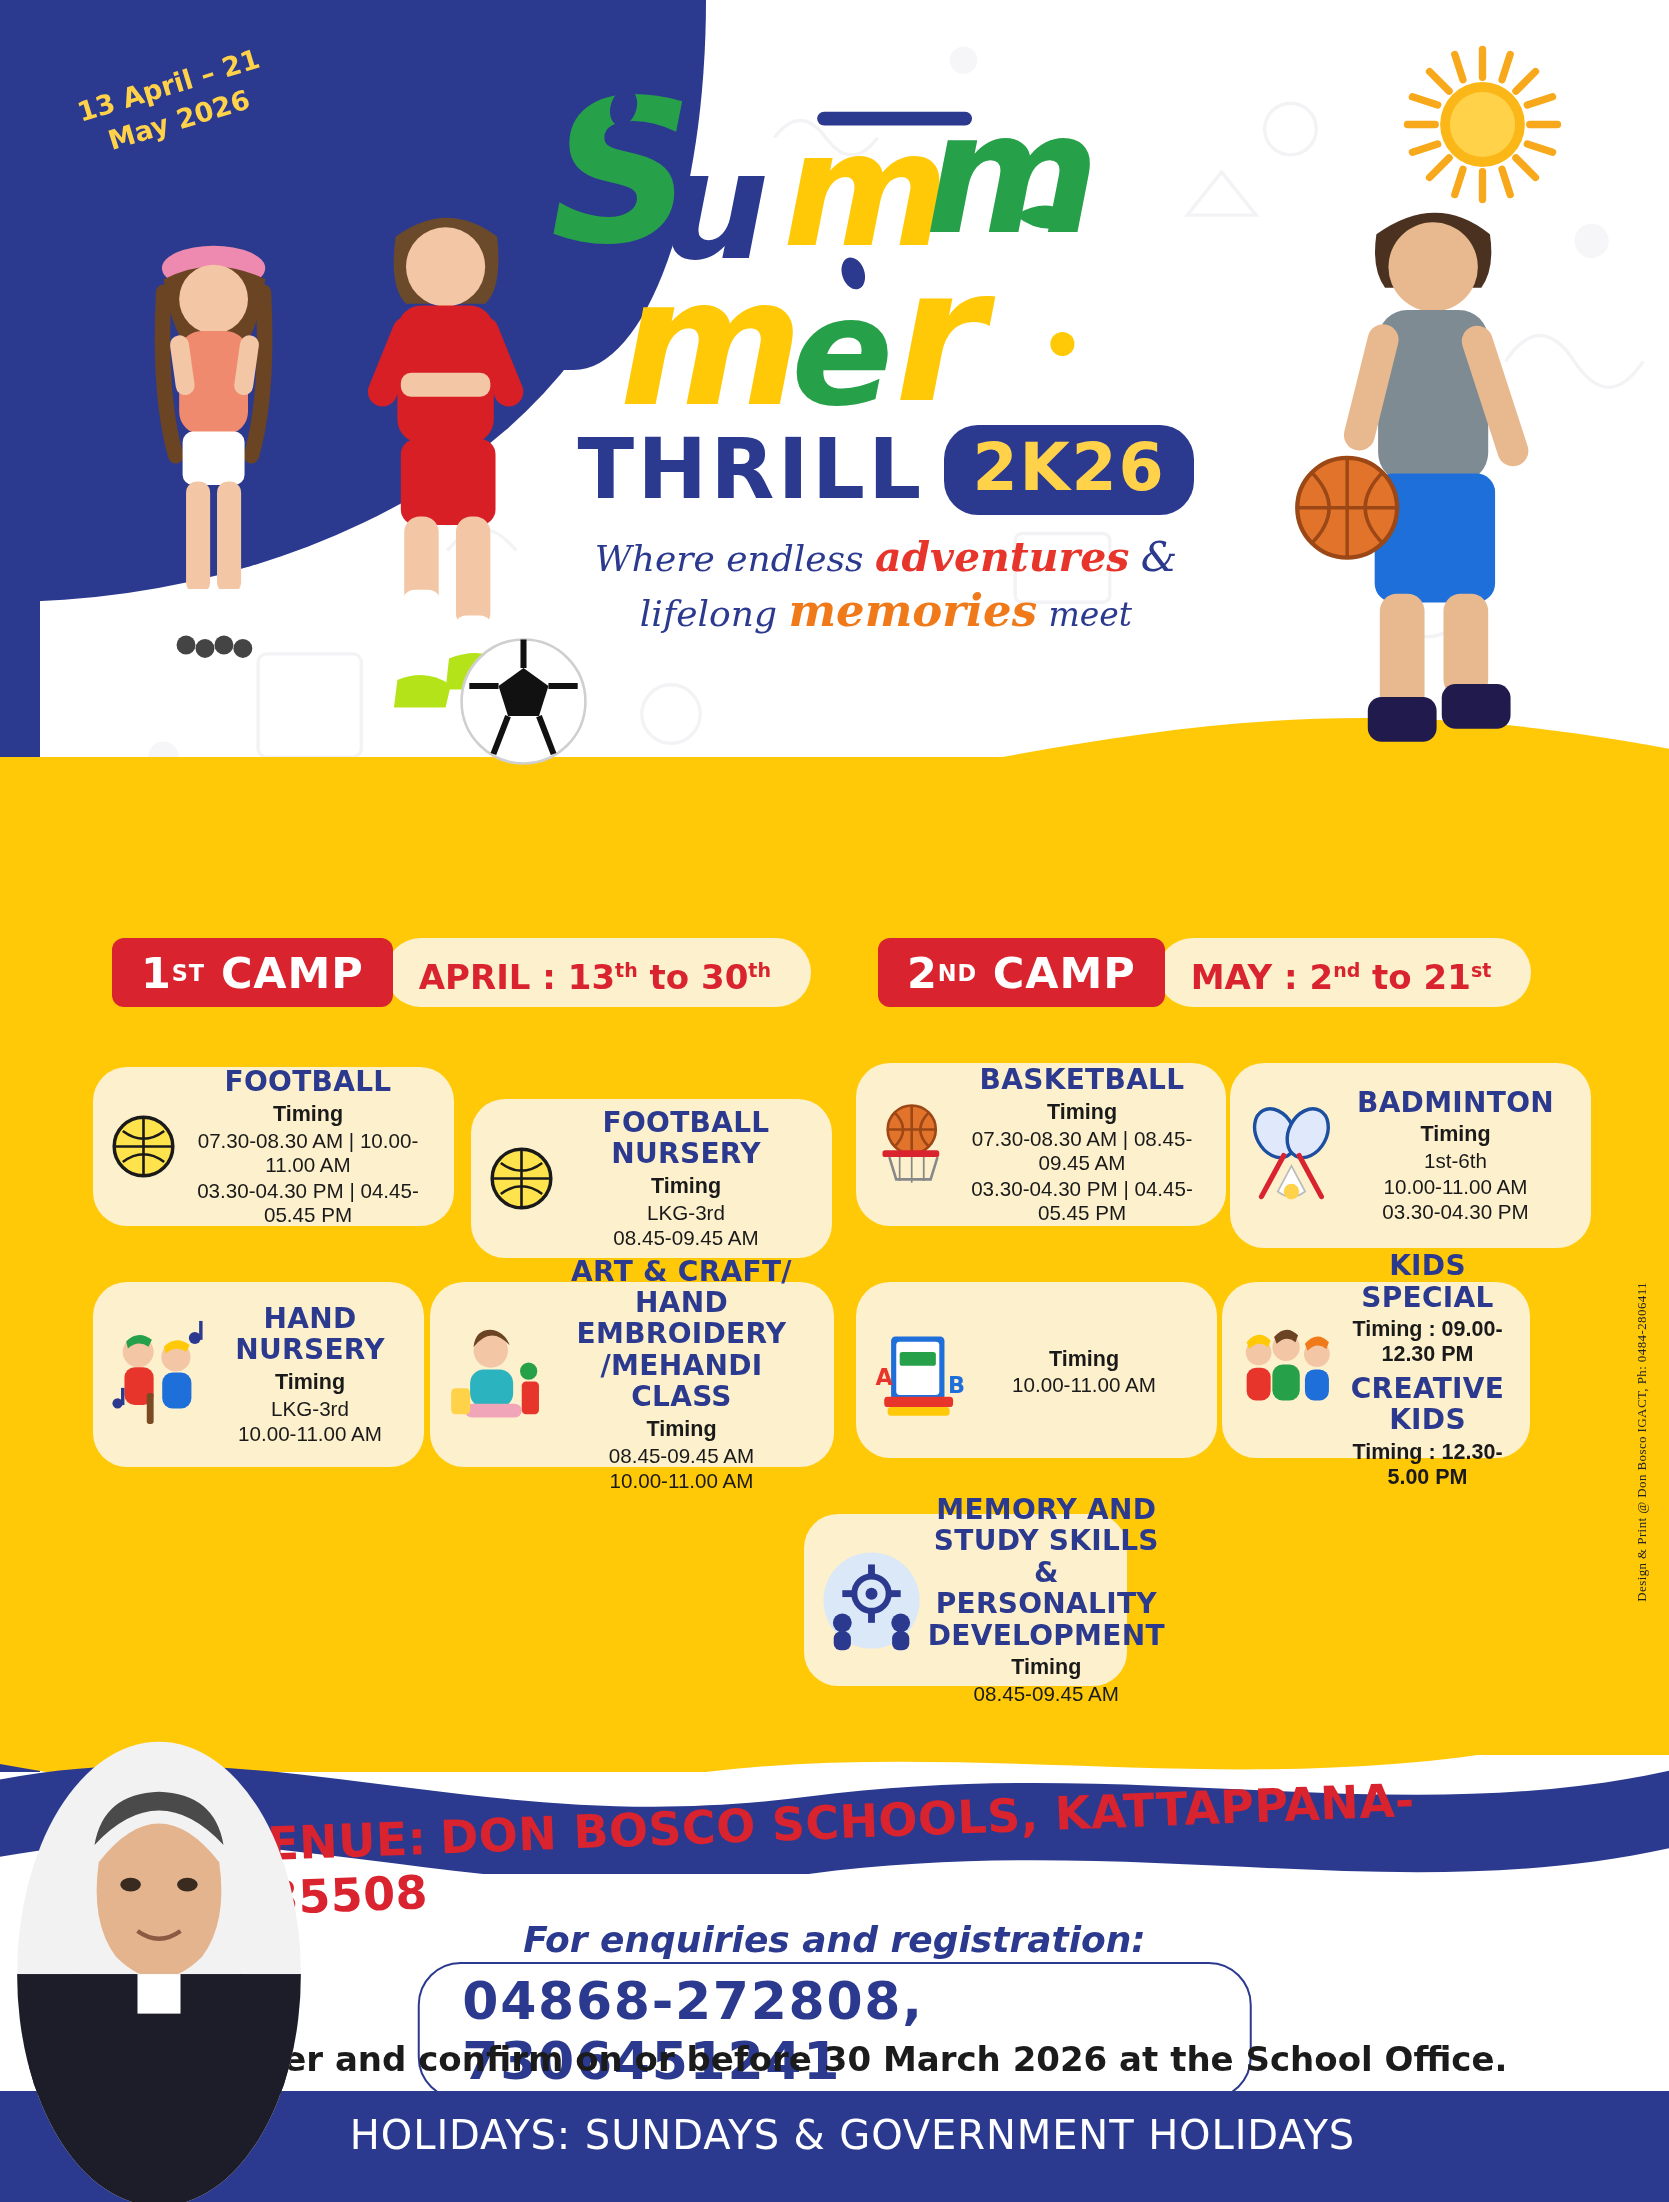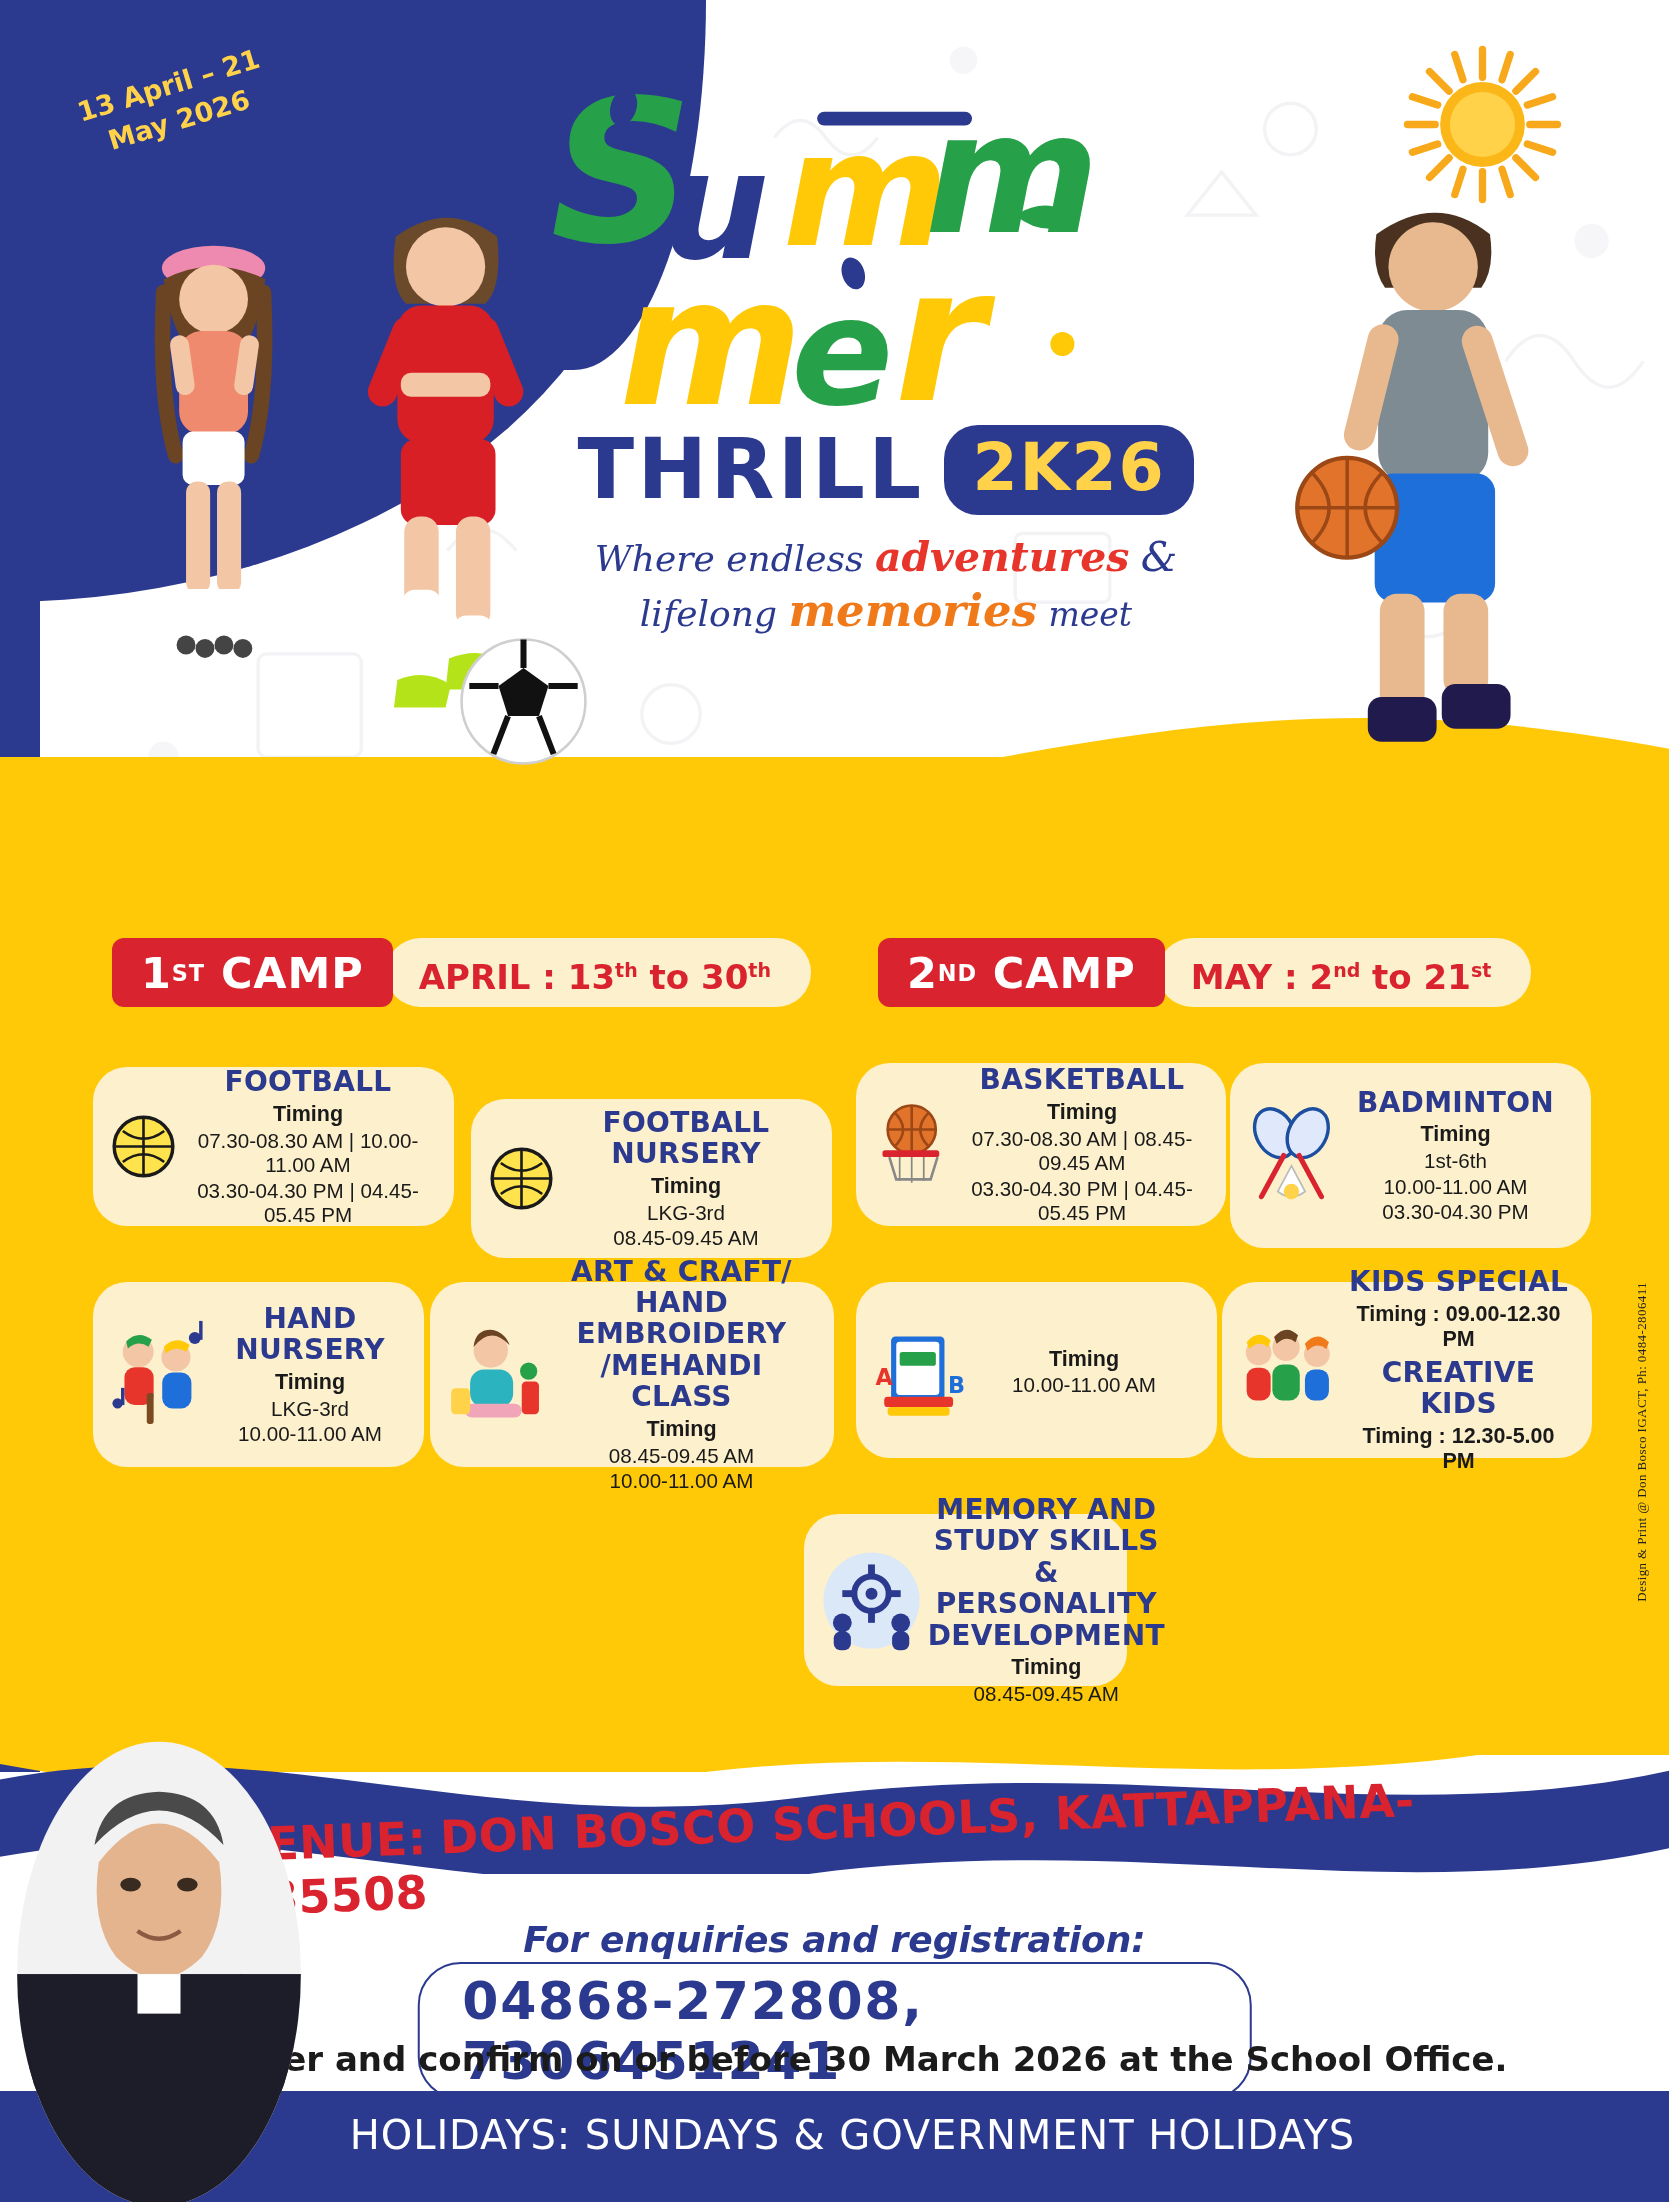--- a/index.html
+++ b/index.html
@@ -479,21 +479,21 @@
         <text x="4" y="74" font-size="26" font-family="DejaVu Sans, sans-serif" fill="#e8352b" font-weight="bold">A</text>
         <text x="88" y="84" font-size="26" font-family="DejaVu Sans, sans-serif" fill="#1e6fd9" font-weight="bold">B</text>
       </svg>
     </div>
     <div class="txt">
       <div class="c-sub">Timing</div>
       <div class="c-line">10.00-11.00 AM</div>
     </div>
   </div>
 
-  <div class="card" style="left:1222px;top:1282px;width:370px;height:176px;justify-content:center;">
+  <div class="card" style="left:1222px;top:1282px;width:308px;height:176px;justify-content:center;">
     <div class="icon">
       <svg width="103" height="90" viewBox="0 0 120 105">
         <circle cx="24" cy="32" r="15" fill="#f3c6a5"></circle>
           <rect x="10" y="50" width="28" height="38" rx="11" fill="#e8352b"></rect>
         <circle cx="56" cy="26" r="16" fill="#f3c6a5"></circle>
           <rect x="40" y="46" width="32" height="42" rx="12" fill="#27a04a"></rect>
         <circle cx="92" cy="34" r="15" fill="#f3c6a5"></circle>
           <rect x="78" y="52" width="28" height="36" rx="11" fill="#1e6fd9"></rect>
         <path d="M10 20 q14 -16 28 -2 l-3 8 q-11 -9 -22 2z" fill="#ffc907"></path>
         <path d="M42 14 q14 -16 28 -2 l-3 8 q-11 -9 -22 2z" fill="#6b4423"></path>

